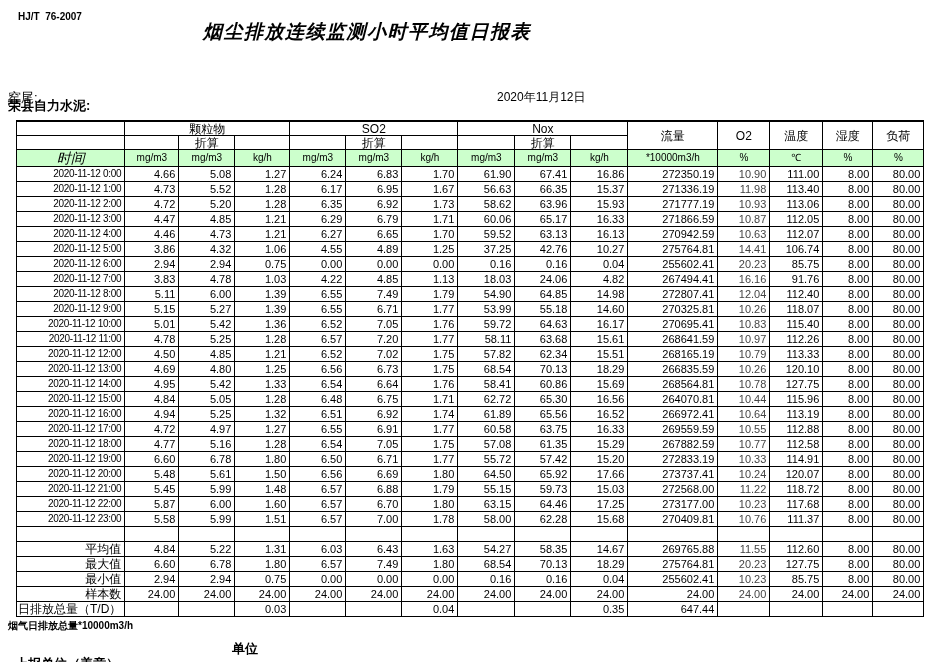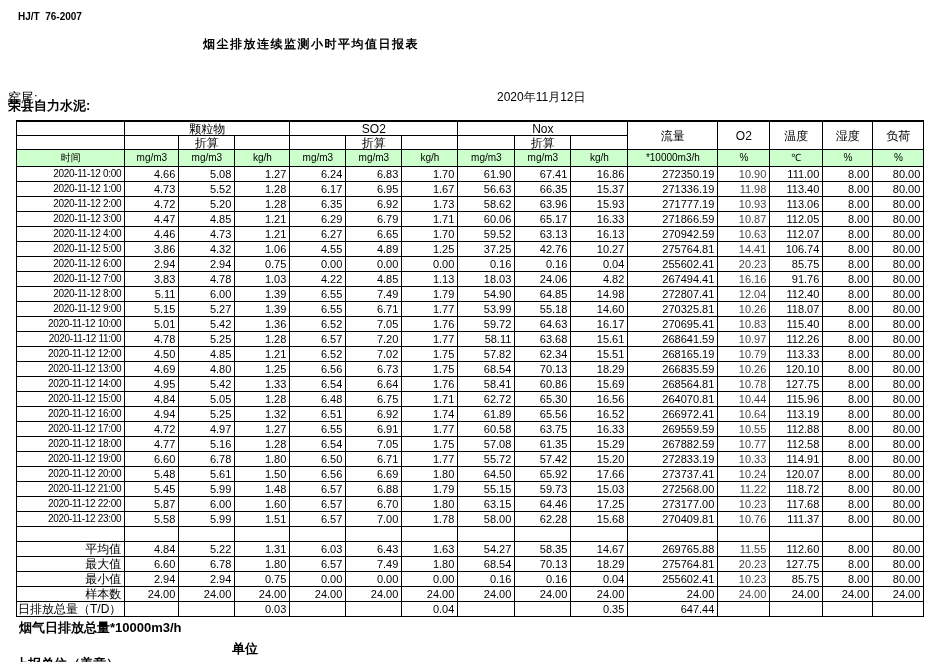--- a/index.html
+++ b/index.html
@@ -1,36 +1,36 @@
 <!DOCTYPE html>
 <html style="--green: #CCFFCC;"><head>
 <meta charset="utf-8">
 <style>
   html,body{margin:0;padding:0;background:#fff;}
   body{width:934px;height:662px;position:relative;font-family:"Liberation Sans",sans-serif;color:#000;}
   .abs{position:absolute;white-space:pre;}
   .doc-number{left:18px;top:11px;font-size:10px;font-weight:bold;}
-  .title{left:203px;top:36px;font-size:12px;font-weight:bold;letter-spacing:1.5px;}
+  .title{left:203px;top:19px;font-size:19px;font-weight:bold;letter-spacing:1.5px;font-style:italic;}
   .company{left:8px;top:69px;font-size:13px;font-weight:bold;margin-top:28px;}
   .station{left:8px;top:89px;font-size:13px;font-weight:normal;}
   .date{left:497px;top:89px;font-size:12px;}
   table{position:absolute;left:16px;top:120px;border-collapse:collapse;table-layout:fixed;
         border-top:2px solid #000;border-bottom:1px solid #000;padding-left:40px;}
   td{border:1px solid #000;font-size:11px;height:14px;padding:0 3px 0 0;
      text-align:right;white-space:nowrap;overflow:hidden;line-height:1;}
   thead td{text-align:center;padding:0;}
   tr.h1 td,tr.h2 td{height:13px;font-size:12px;}
   tr.h3 td{height:16px;background:var(--green,#CCFFCC);font-size:10px;}
-  tr.h3 td.th-time{font-size:10px;}
+  tr.h3 td.th-time{font-size:14px;font-style:italic;}
   tbody td{height:14px;}
   .c-time{text-align:right;font-size:10px;letter-spacing:-0.3px;}
   .lbl{font-size:12px;letter-spacing:0;}
   .lbl-left{text-align:center;padding-left:1px;font-size:12px;}
   .c-o2{color:#454545;}
-  .footnote{left:19px;top:619px;font-size:13px;font-weight:bold;}
+  .footnote{left:8px;top:619px;font-size:10px;font-weight:bold;}
   .footer-row{left:8px;top:640px;font-size:13px;font-weight:bold;}
   .footer-row .unit{position:absolute;left:189px;top:0;margin-left:35px;}
 </style>
 </head>
 <body>
 
 <div class="abs doc-number">HJ/T  76-2007</div>
 <div class="abs title">烟尘排放连续监测小时平均值日报表</div>
 <div class="abs company">荣县自力水泥:</div>
 <div class="abs station">窑尾:</div>

